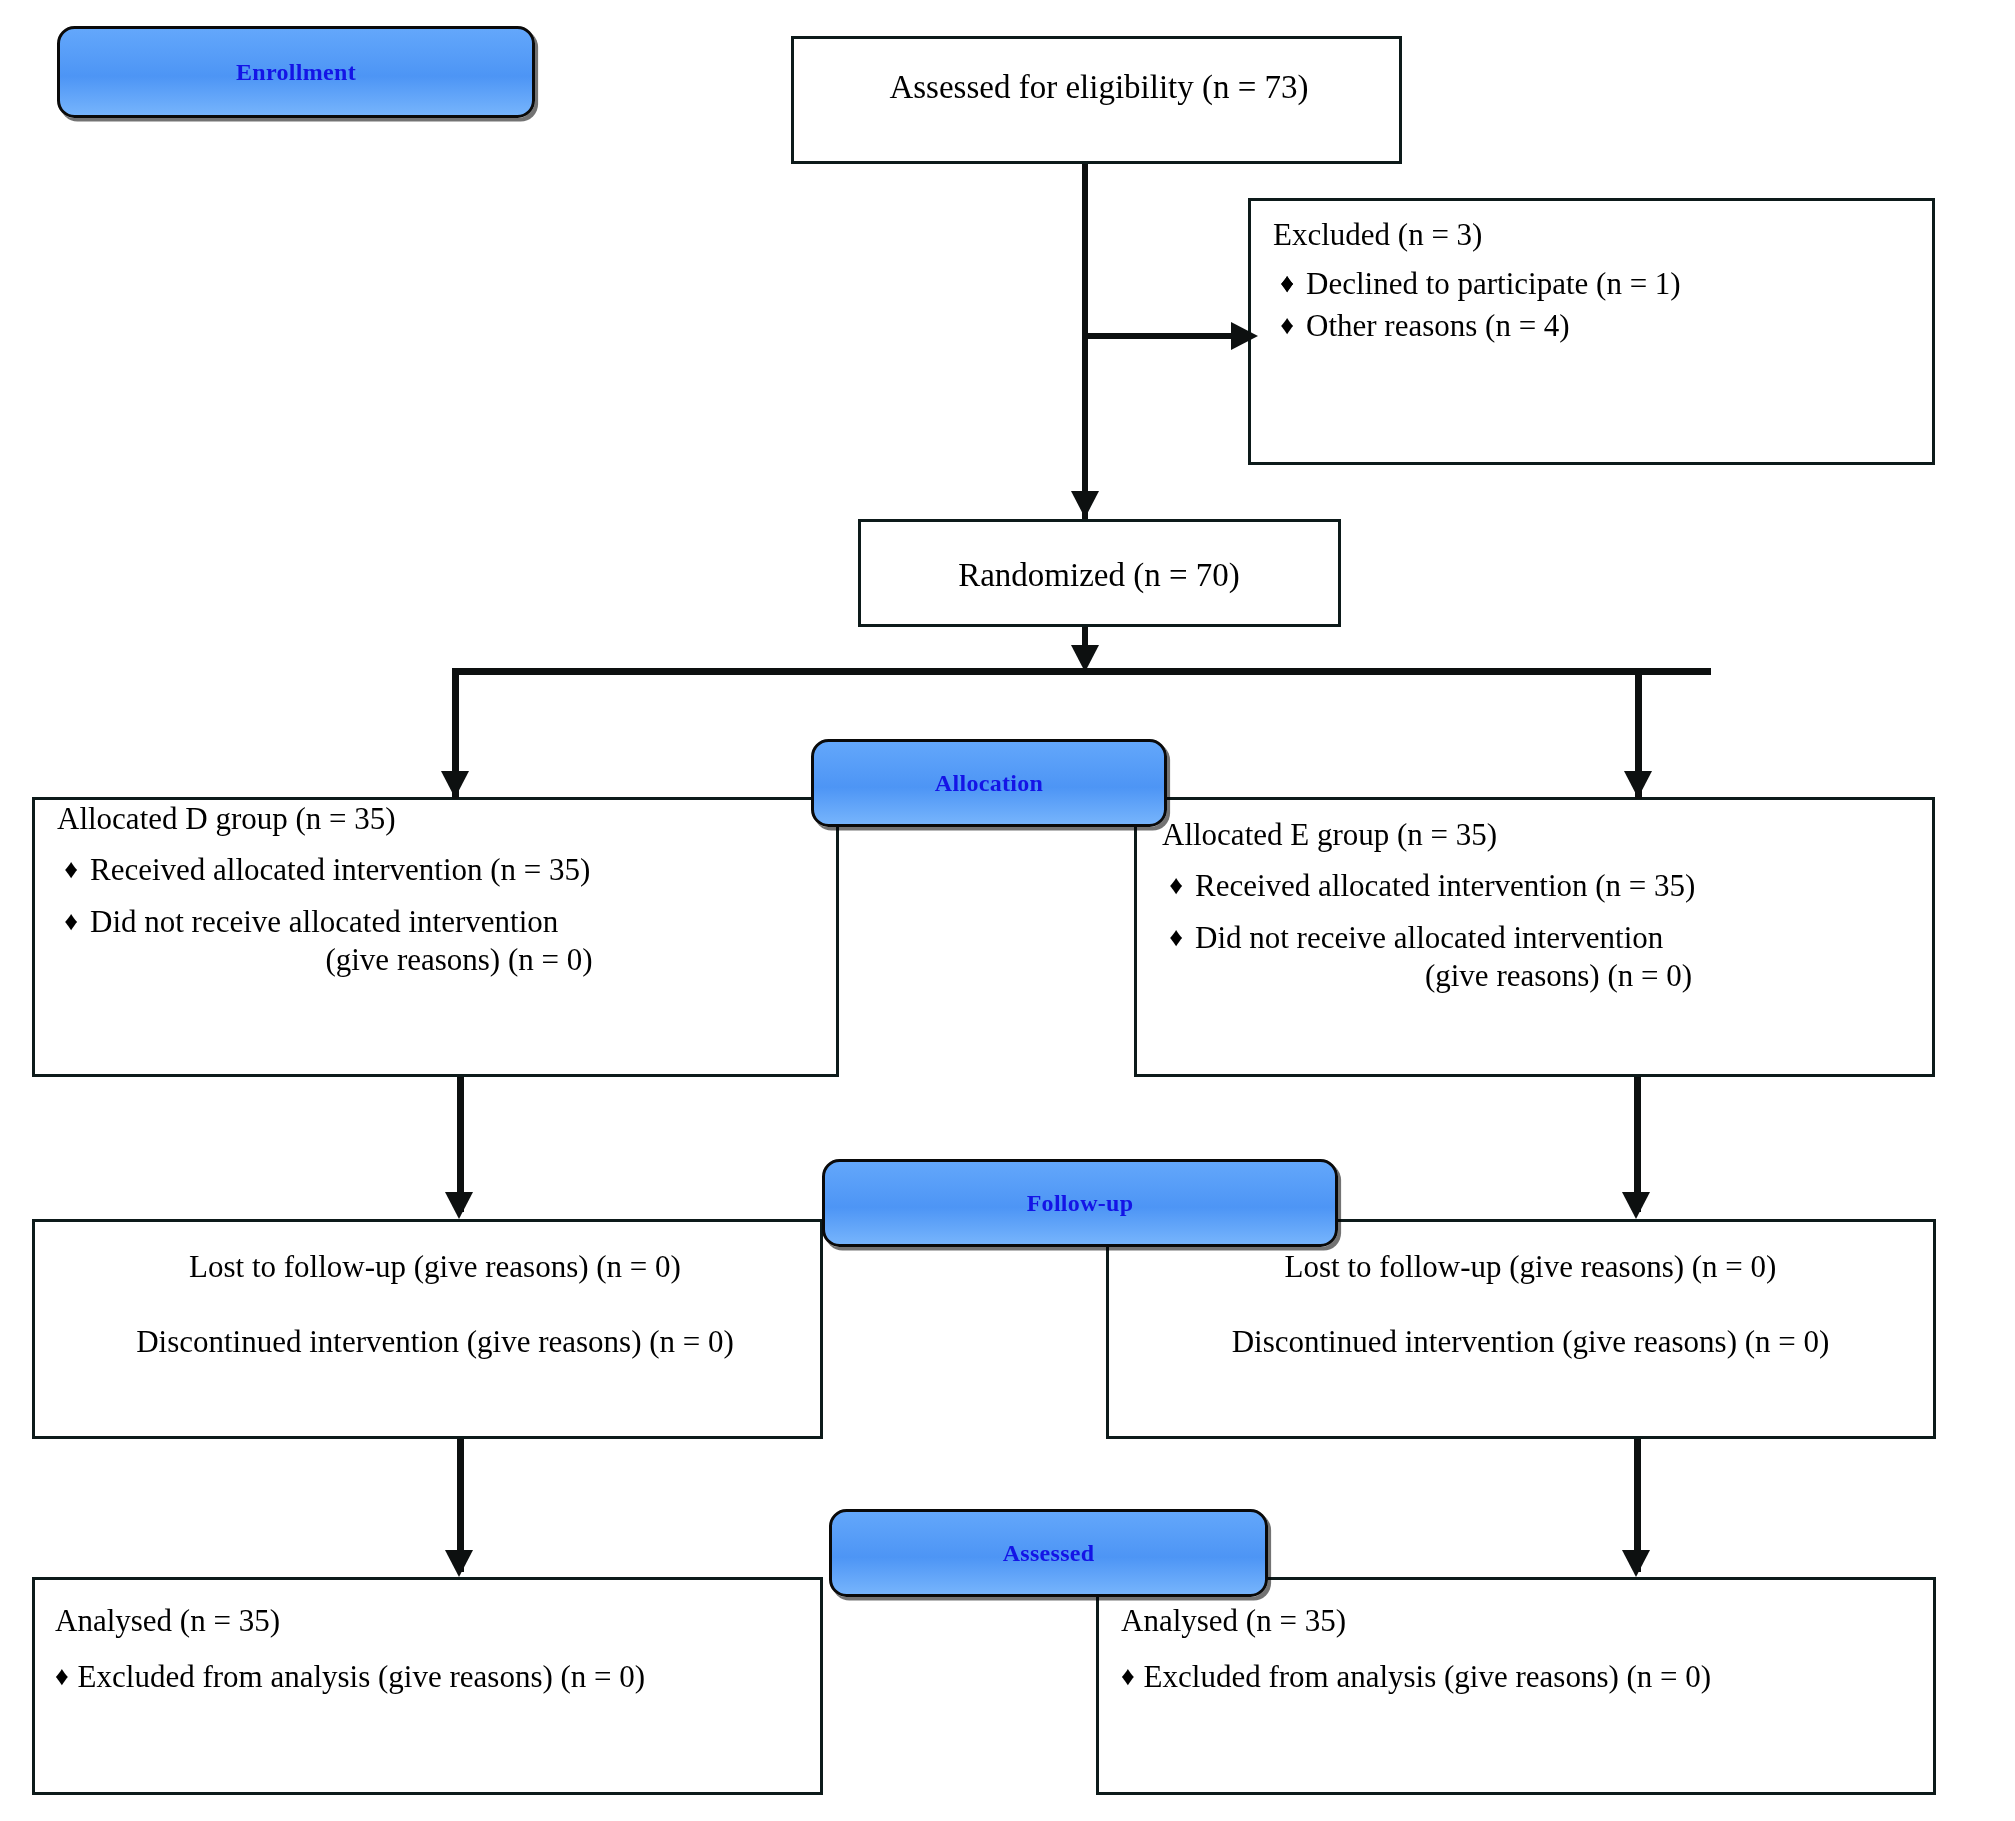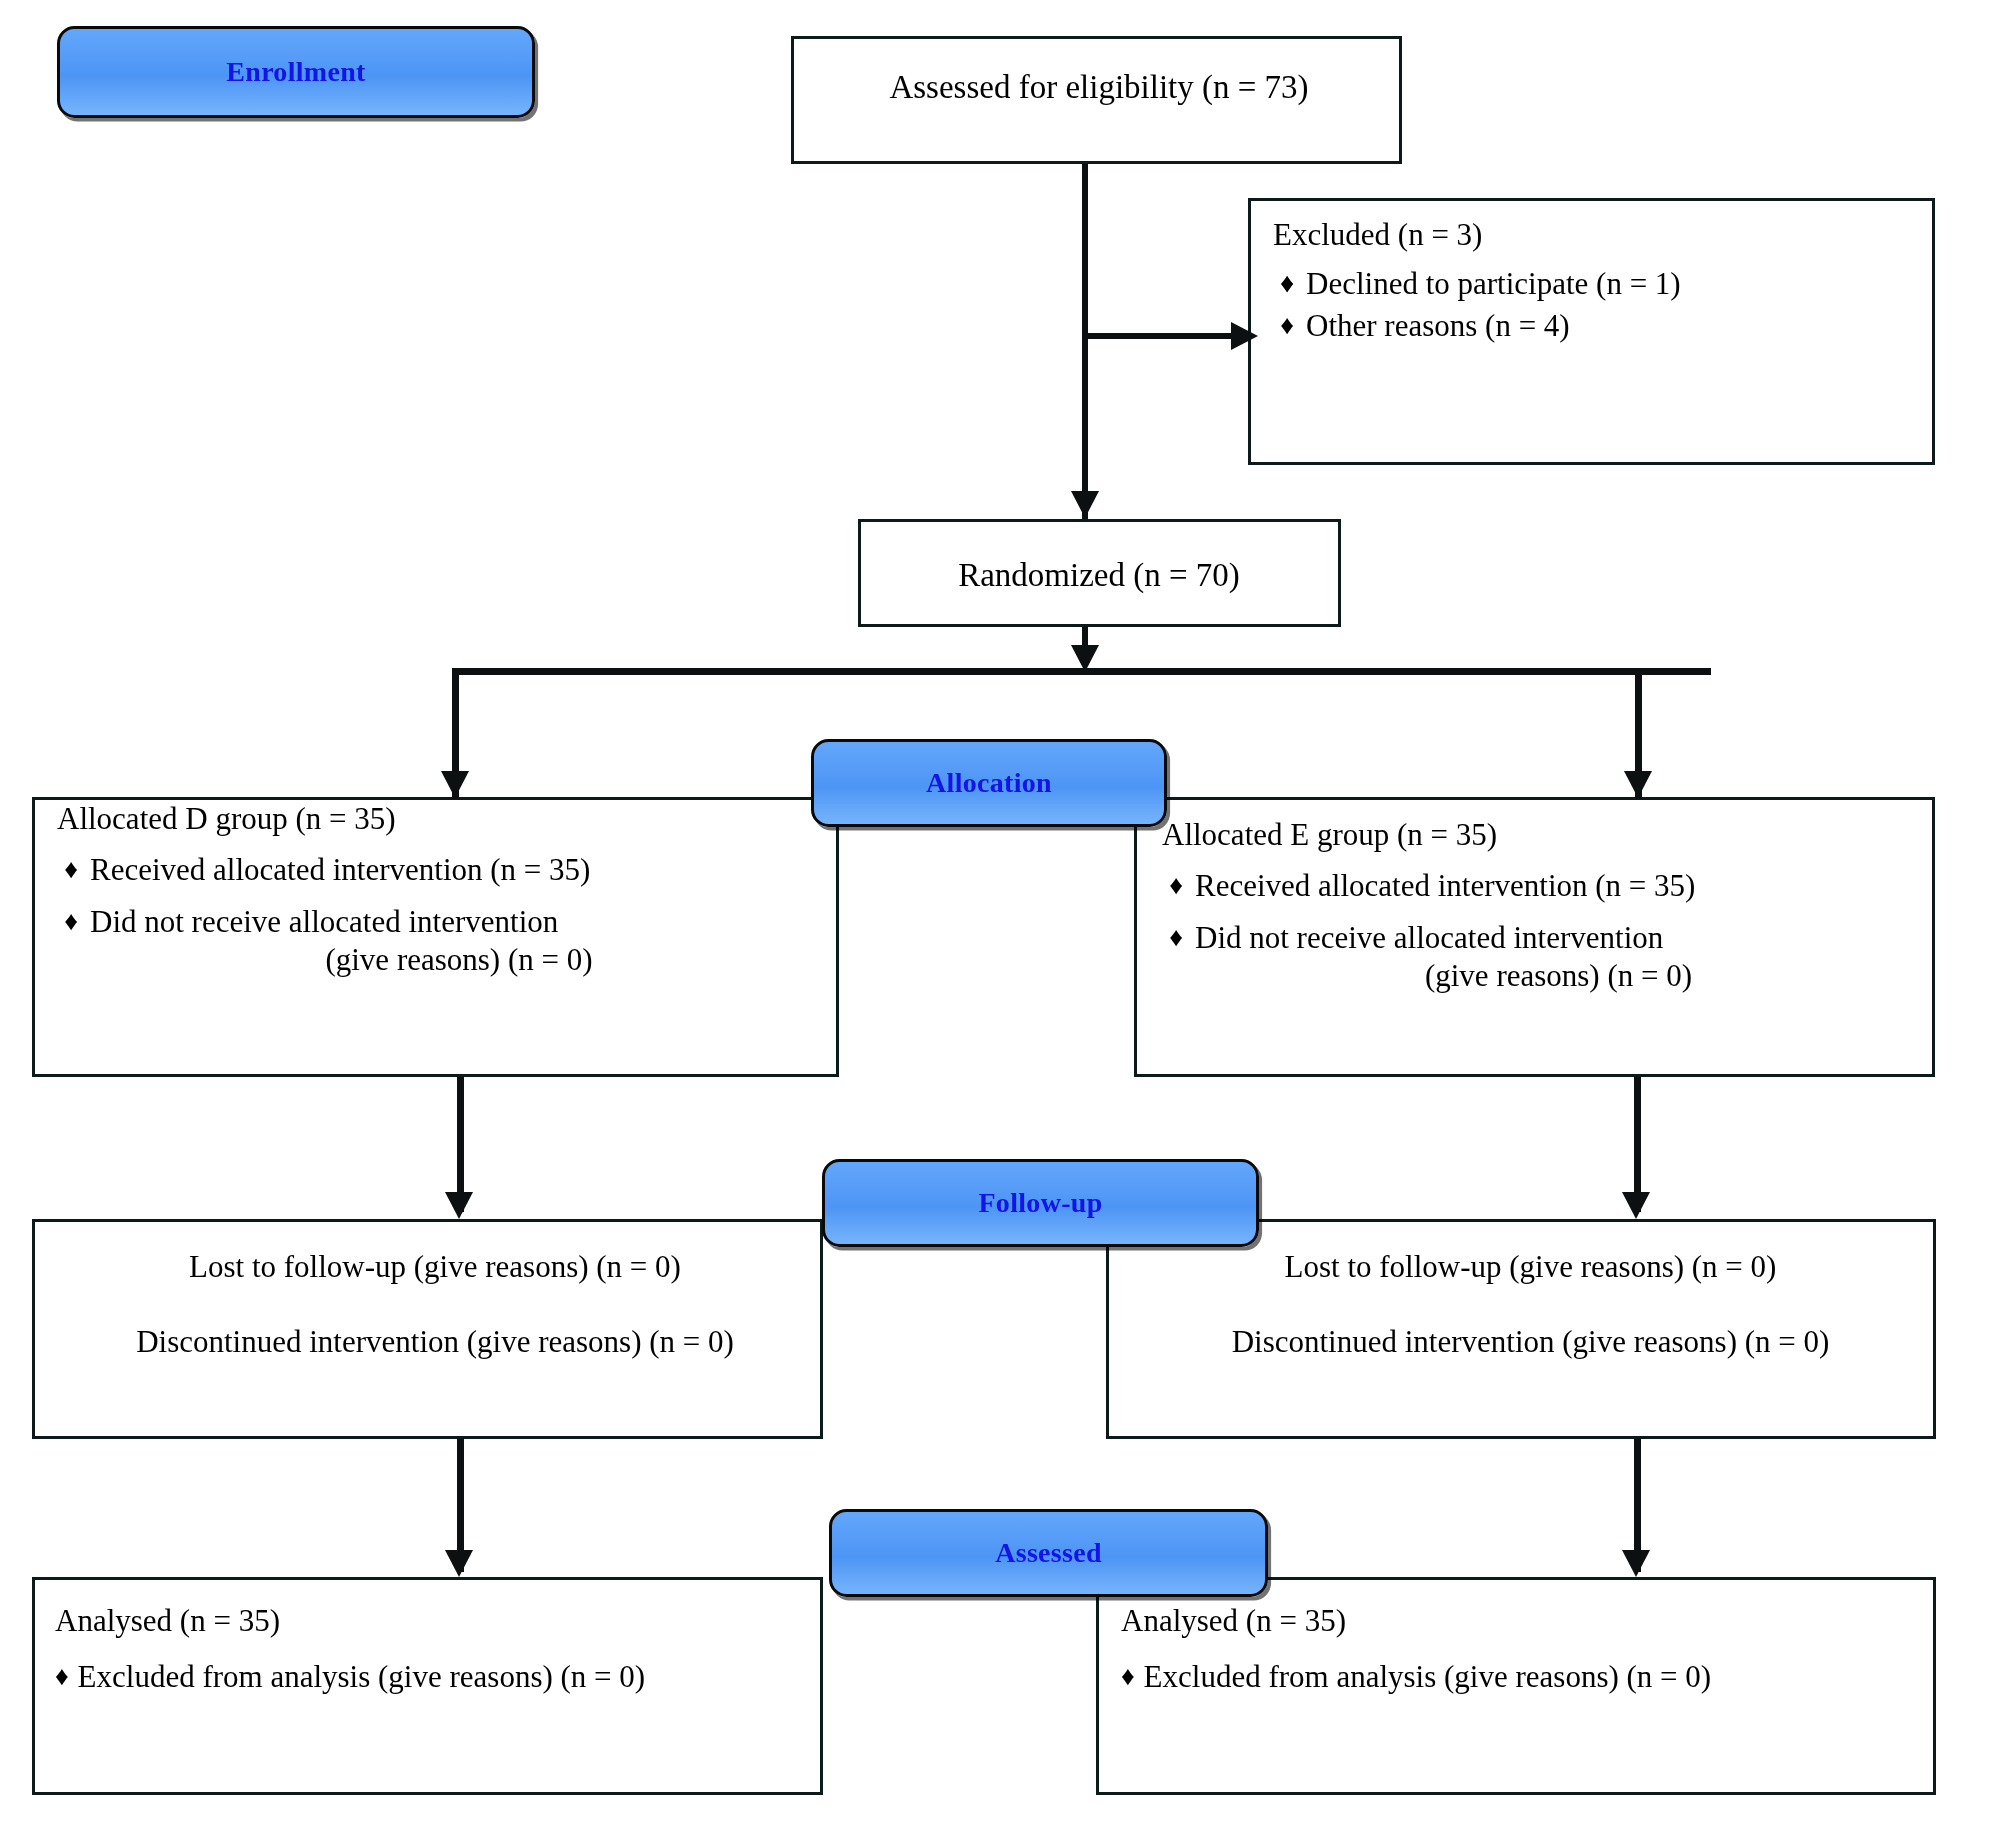--- a/index.html
+++ b/index.html
@@ -8,21 +8,21 @@
 
   
   .box{position:absolute;box-sizing:border-box;border:3.6px solid #0d1a1a;background:#ffffff;}
   .btxt{position:absolute;box-sizing:border-box;color:#000;font-size:31px;line-height:1.22;}
 
   .banner{position:absolute;box-sizing:border-box;
           background:linear-gradient(180deg,#63a7fb 0%,#4d95f5 55%,#76b4fc 100%);
           border:3.6px solid #0a0a0a;border-radius:17.5px;
           box-shadow:3.1px 3.6px 0 rgba(0,0,0,0.55);
           display:flex;align-items:center;justify-content:center;z-index:40;}
-  .banner span{color:#1414e6;font-weight:bold;font-size:28px;letter-spacing:0.3px;text-align:right;}
+  .banner span{color:#1414e6;font-weight:bold;font-size:24px;letter-spacing:0.3px;text-align:right;}
 
   
   .vline{position:absolute;background:#0d1010;z-index:5;}
   .hline{position:absolute;background:#0d1010;z-index:5;}
   .arrowdown{position:absolute;width:0;height:0;border-left:14.4px solid transparent;
              border-right:14.4px solid transparent;border-top:27px solid #0d1010;z-index:6;}
   .arrowright{position:absolute;width:0;height:0;border-top:14px solid transparent;
               border-bottom:14px solid transparent;border-left:27px solid #0d1010;z-index:6;}
 
   
@@ -130,21 +130,21 @@
     <span class="plain">Lost to follow-up (give reasons) (n = 0)</span>
     <span class="plain" style="margin-top:37px;">Discontinued intervention (give reasons) (n = 0)</span>
   </div>
 
   <div class="box" style="left:1106px;top:1219px;width:830px;height:220px;"></div>
   <div class="btxt" style="left:1135px;top:1248px;width:791px;">
     <span class="plain">Lost to follow-up (give reasons) (n = 0)</span>
     <span class="plain" style="margin-top:37px;">Discontinued intervention (give reasons) (n = 0)</span>
   </div>
 
-  <div class="banner" style="left:822px;top:1159px;width:437px;height:88px;">
+  <div class="banner" style="left:822px;top:1159px;width:516px;height:88px;">
     <span>Follow-up</span>
   </div>
 
   <div class="vline" style="left:457px;top:1439px;width:6.7px;height:133px;"></div>
   <div class="arrowdown" style="left:445px;top:1550px;"></div>
 
   <div class="vline" style="left:1634px;top:1439px;width:6.7px;height:133px;"></div>
   <div class="arrowdown" style="left:1622px;top:1550px;"></div>
 
   <div class="box" style="left:32px;top:1577px;width:791px;height:218px;"></div>

